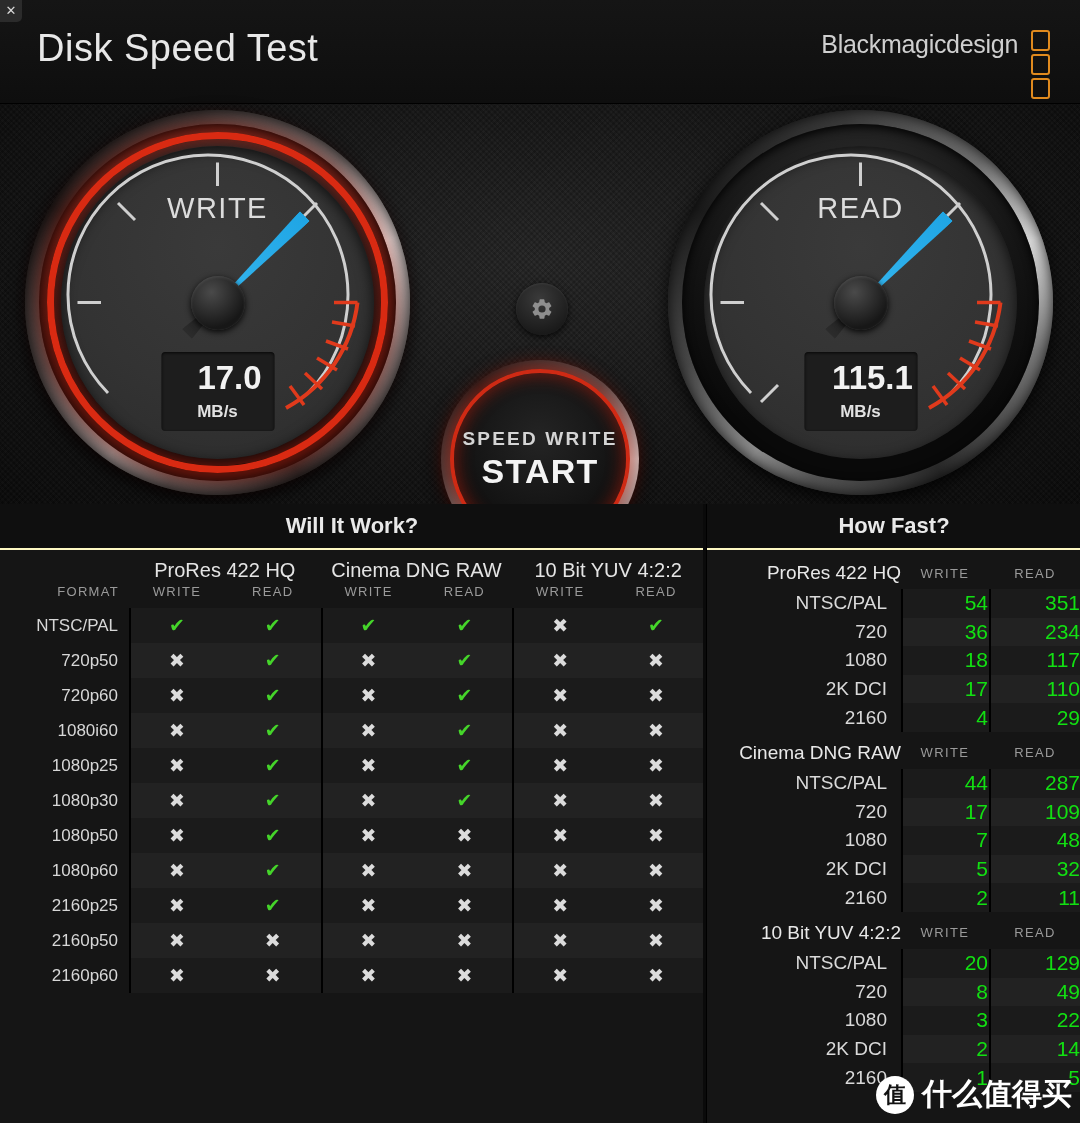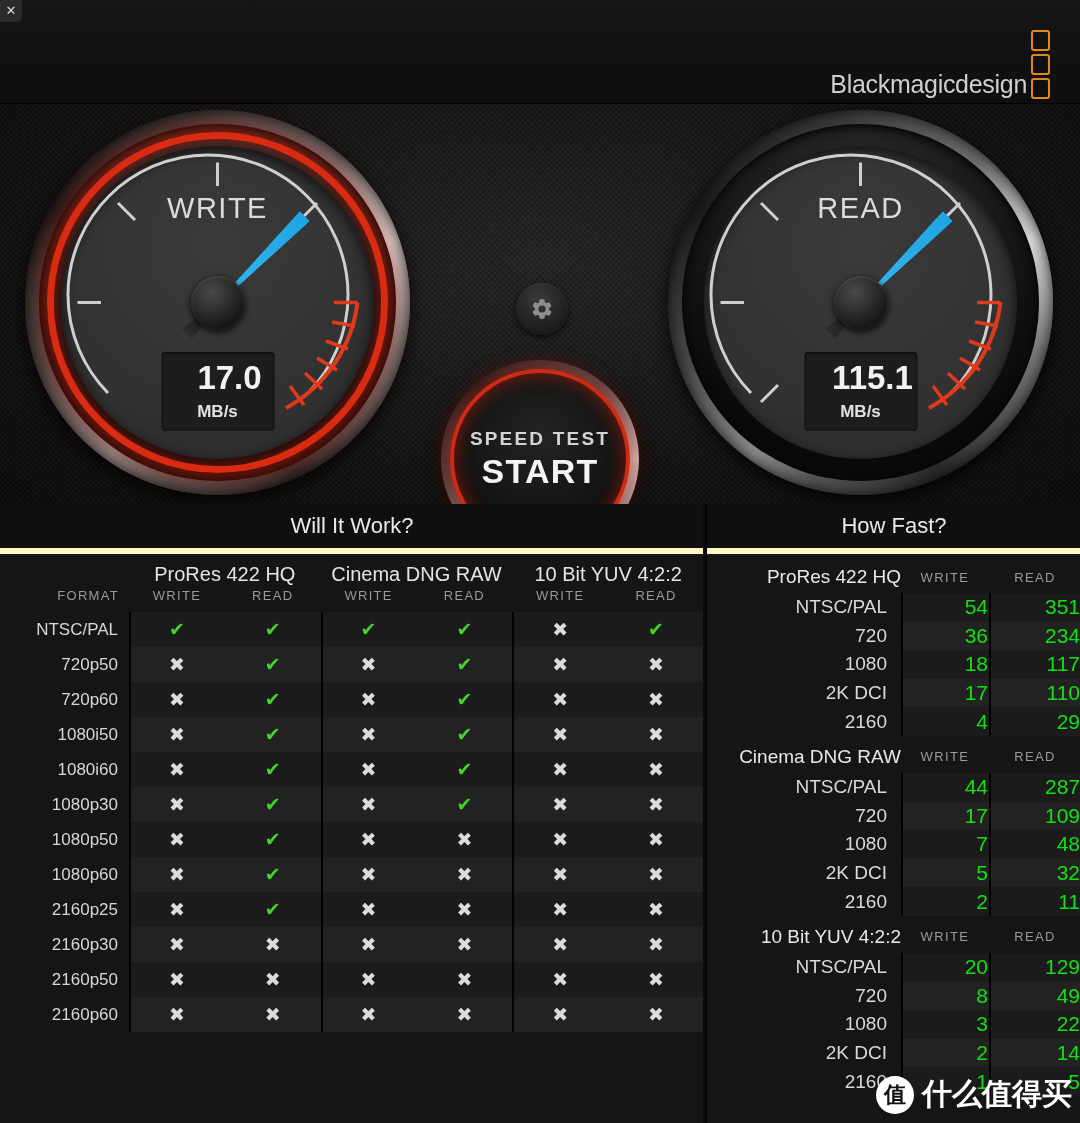--- a/index.html
+++ b/index.html
@@ -21,21 +21,21 @@
 
   
   .titlebar{
     position:absolute;left:0;top:0;width:1080px;height:103px;
     background:linear-gradient(#151515,#0e0e0e);
   }
   .app-title{
     position:absolute;left:37px;top:27px;
     font-size:38px;color:#e8e8e8;letter-spacing:.5px;font-weight:300;
   }
-  .brand-wrap{position:absolute;right:30px;top:30px;display:flex;align-items:flex-end;gap:4px;}
+  .brand-wrap{position:absolute;right:30px;top:30px;display:flex;align-items:flex-start;gap:13px;}
   .brand-text{font-size:25px;color:#cfcfcf;font-weight:300;letter-spacing:-.3px;}
   .brand-marks{display:flex;flex-direction:column;gap:3px;}
   .brand-marks i{display:block;width:15px;height:17px;border:2px solid #e08a1e;border-radius:3px;}
 
   
   .stage{
     position:absolute;left:0;top:103px;width:1080px;height:400px;
     background:
       repeating-linear-gradient(45deg, rgba(255,255,255,.012) 0 2px, rgba(0,0,0,.10) 2px 4px),
       repeating-linear-gradient(-45deg, rgba(255,255,255,.012) 0 2px, rgba(0,0,0,.10) 2px 4px),
@@ -134,22 +134,22 @@
   .startbtn .l2{font-size:34px;color:#f4f4f4;letter-spacing:1.2px;font-weight:600;}
 
   
   .lower{position:absolute;left:0;top:504px;width:1080px;height:619px;background:#151515;}
   .panelL{position:absolute;left:0;top:0;width:704px;height:619px;}
   .panelR{position:absolute;left:706px;top:0;width:374px;height:619px;border-left:1px solid #000;}
   .panelR:before{content:"";position:absolute;left:-4px;top:0;width:3px;height:619px;background:#0a0a0a;}
 
   .panel-head{
     height:44px;line-height:44px;text-align:center;
-    font-size:22px;color:#e9e9e9;font-weight:400;
-    background:#0f0f0f;border-bottom:6px solid #fef9c3;
+    font-size:22px;color:#e9e9e9;font-weight:700;
+    background:#0f0f0f;border-bottom:2px solid #fef9c3;
   }
 
   
   table{border-collapse:collapse;width:100%;}
   .wit{table-layout:fixed;}
   .wit col.fmt{width:129px;}
   .wit col.c{width:auto;}
   .wit .grp th{
     font-size:20px;color:#e4e4e4;font-weight:400;padding:9px 0 2px;text-align:center;
   }
@@ -197,20 +197,21 @@
   .wm .txt{font-size:30px;color:#fff;font-weight:700;font-family:"DejaVu Sans",sans-serif;}
 </style>
 </head>
 <body>
 
 <div class="app">
 
   <div class="close-chip">✕</div>
 
   <div class="titlebar">
+    <div class="app-title">Disk Speed Test</div>
     <div class="brand-wrap">
       <span class="brand-text">Blackmagicdesign</span>
       <span class="brand-marks">
           <i></i>
           <i></i>
           <i></i>
         </span>
     </div>
   </div>
 
@@ -291,21 +292,21 @@
 
     <div class="gear">
       <svg viewBox="0 0 24 24">
         <path d="M19.14 12.94a7.07 7.07 0 000-1.88l2.03-1.58a.5.5 0 00.12-.64l-1.92-3.32a.5.5 0 00-.6-.22l-2.39.96a7.03 7.03 0 00-1.62-.94l-.36-2.54a.5.5 0 00-.5-.42h-3.84a.5.5 0 00-.5.42l-.36 2.54c-.58.24-1.12.55-1.62.94l-2.39-.96a.5.5 0 00-.6.22L2.67 8.84a.5.5 0 00.12.64l2.03 1.58a7.07 7.07 0 000 1.88l-2.03 1.58a.5.5 0 00-.12.64l1.92 3.32c.12.22.38.3.6.22l2.39-.96c.5.39 1.04.7 1.62.94l.36 2.54c.04.24.25.42.5.42h3.84c.25 0 .46-.18.5-.42l.36-2.54c.58-.24 1.12-.55 1.62-.94l2.39.96c.22.08.48 0 .6-.22l1.92-3.32a.5.5 0 00-.12-.64l-2.03-1.58zM12 15.6A3.6 3.6 0 1112 8.4a3.6 3.6 0 010 7.2z"></path>
       </svg>
     </div>
 
     <div class="startbtn">
       <div class="ring"></div>
       <div class="lbl">
-        <span class="l1">SPEED TEST</span>
+        <span class="l1">SPEED WRITE</span>
         <span class="l2">START</span>
       </div>
     </div>
   </div>
 
   <div class="lower">
 
     <div class="panelL">
       <div class="panel-head">Will It Work?</div>
       <table class="wit">
@@ -357,38 +358,38 @@
             <tr>
               <td class="fmt">720p60</td>
               <td class="cell sep"><span class="no">✖</span></td>
               <td class="cell"><span class="ok">✔</span></td>
               <td class="cell sep"><span class="no">✖</span></td>
               <td class="cell"><span class="ok">✔</span></td>
               <td class="cell sep"><span class="no">✖</span></td>
               <td class="cell"><span class="no">✖</span></td>
             </tr>
             <tr>
-              <td class="fmt">1080i50</td>
-              <td class="cell sep"><span class="no">✖</span></td>
-              <td class="cell"><span class="ok">✔</span></td>
-              <td class="cell sep"><span class="no">✖</span></td>
-              <td class="cell"><span class="ok">✔</span></td>
-              <td class="cell sep"><span class="no">✖</span></td>
-              <td class="cell"><span class="no">✖</span></td>
-            </tr>
-            <tr>
               <td class="fmt">1080i60</td>
               <td class="cell sep"><span class="no">✖</span></td>
               <td class="cell"><span class="ok">✔</span></td>
               <td class="cell sep"><span class="no">✖</span></td>
               <td class="cell"><span class="ok">✔</span></td>
               <td class="cell sep"><span class="no">✖</span></td>
               <td class="cell"><span class="no">✖</span></td>
             </tr>
             <tr>
+              <td class="fmt">1080p25</td>
+              <td class="cell sep"><span class="no">✖</span></td>
+              <td class="cell"><span class="ok">✔</span></td>
+              <td class="cell sep"><span class="no">✖</span></td>
+              <td class="cell"><span class="ok">✔</span></td>
+              <td class="cell sep"><span class="no">✖</span></td>
+              <td class="cell"><span class="no">✖</span></td>
+            </tr>
+            <tr>
               <td class="fmt">1080p30</td>
               <td class="cell sep"><span class="no">✖</span></td>
               <td class="cell"><span class="ok">✔</span></td>
               <td class="cell sep"><span class="no">✖</span></td>
               <td class="cell"><span class="ok">✔</span></td>
               <td class="cell sep"><span class="no">✖</span></td>
               <td class="cell"><span class="no">✖</span></td>
             </tr>
             <tr>
               <td class="fmt">1080p50</td>
@@ -405,29 +406,20 @@
               <td class="cell"><span class="ok">✔</span></td>
               <td class="cell sep"><span class="no">✖</span></td>
               <td class="cell"><span class="no">✖</span></td>
               <td class="cell sep"><span class="no">✖</span></td>
               <td class="cell"><span class="no">✖</span></td>
             </tr>
             <tr>
               <td class="fmt">2160p25</td>
               <td class="cell sep"><span class="no">✖</span></td>
               <td class="cell"><span class="ok">✔</span></td>
-              <td class="cell sep"><span class="no">✖</span></td>
-              <td class="cell"><span class="no">✖</span></td>
-              <td class="cell sep"><span class="no">✖</span></td>
-              <td class="cell"><span class="no">✖</span></td>
-            </tr>
-            <tr>
-              <td class="fmt">2160p30</td>
-              <td class="cell sep"><span class="no">✖</span></td>
-              <td class="cell"><span class="no">✖</span></td>
               <td class="cell sep"><span class="no">✖</span></td>
               <td class="cell"><span class="no">✖</span></td>
               <td class="cell sep"><span class="no">✖</span></td>
               <td class="cell"><span class="no">✖</span></td>
             </tr>
             <tr>
               <td class="fmt">2160p50</td>
               <td class="cell sep"><span class="no">✖</span></td>
               <td class="cell"><span class="no">✖</span></td>
               <td class="cell sep"><span class="no">✖</span></td>

